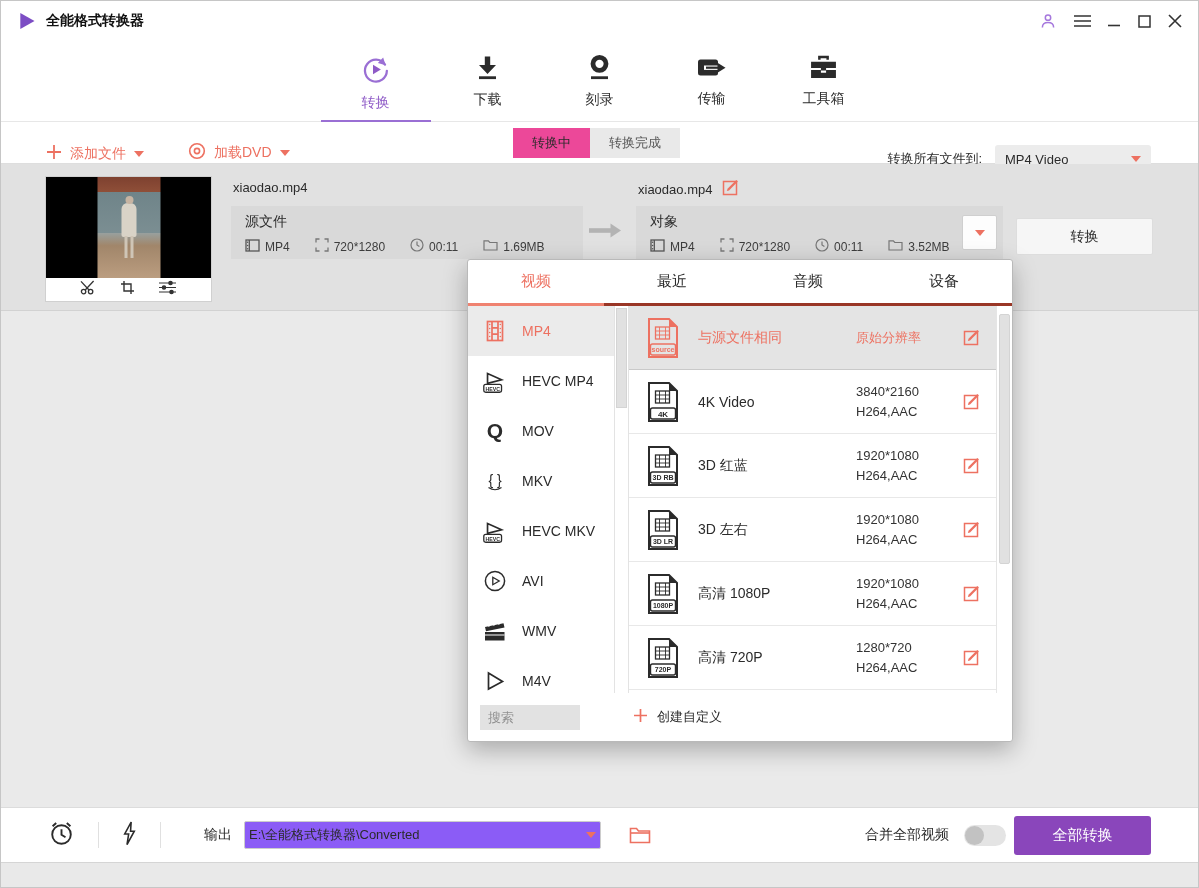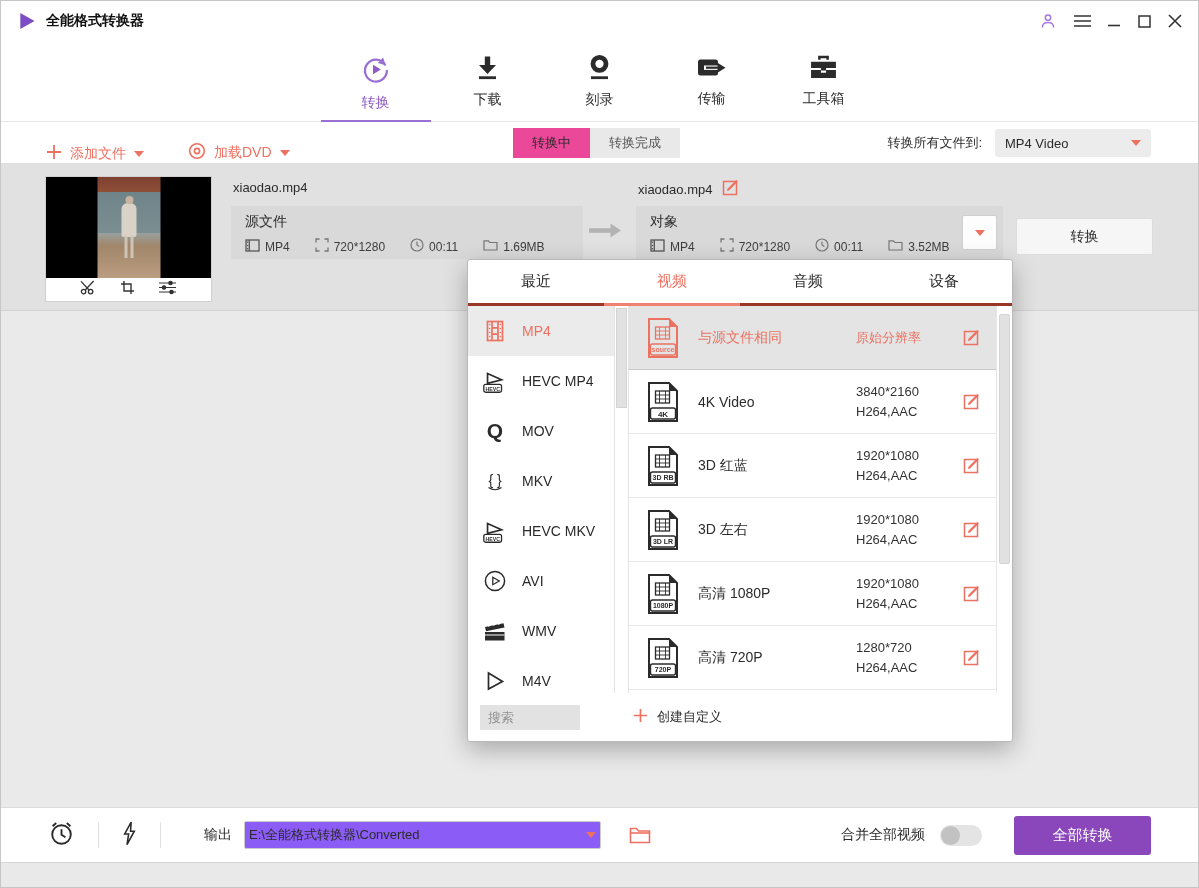--- a/index.html
+++ b/index.html
@@ -20,21 +20,21 @@
   .nav-item.active{color:#8f5bc7}
   .nav-item.active::after{content:'';position:absolute;bottom:-2px;left:50%;transform:translateX(-50%);width:110px;height:3px;background:#9a6fd4}
 
   
   .toolbar{height:42px;border-bottom:1px solid #dedede;background:#fff;position:relative;display:flex;align-items:flex-end;padding:0 45px}
   .tool-btn{display:flex;align-items:center;gap:8px;color:#ed7161;font-size:14px;margin-right:44px;cursor:pointer}
   .caret{width:0;height:0;border-left:5px solid transparent;border-right:5px solid transparent;border-top:6px solid #ed7161}
   .queue-tabs{position:absolute;left:512px;top:6px;display:flex}
   .queue-tab{height:30px;padding:0 19px;display:flex;align-items:center;font-size:13px;background:#e9e9e9;color:#555;cursor:pointer}
   .queue-tab.active{background:#ec4899;color:#2b2b2b}
-  .convert-to{position:absolute;right:47px;top:0;height:42px;display:flex;align-items:center;gap:13px}
+  .convert-to{position:absolute;right:47px;top:16px;height:42px;display:flex;align-items:center;gap:13px}
   .convert-to-label{font-size:13px;color:#2b2b2b}
   .format-select{width:156px;height:28px;background:#ececec;border-radius:3px;display:flex;align-items:center;padding:0 10px;font-size:13px;color:#2b2b2b;cursor:pointer}
   .format-select .caret{margin-left:auto}
 
   
   .file-row{height:147px;background:#e1e1e1;border-bottom:1px solid #d2d2d2;position:relative}
   .thumb{position:absolute;left:45px;top:13px;width:165px;height:124px;background:#fff;box-shadow:0 0 0 1px #d0d0d0}
   .thumb-video{height:101px;background:#000;position:relative}
   .thumb-clip{position:absolute;left:50%;transform:translateX(-50%);top:0;width:63px;height:101px;
     background:linear-gradient(180deg,#7e4130 0%,#8f4f38 15%,#6f8489 15%,#7b8e92 55%,#98a1a0 55%,#a1866a 68%,#bb9d80 100%)}
@@ -60,21 +60,21 @@
   .bottombar{height:55px;background:#fff;border-top:1px solid #dcdcdc;display:flex;align-items:center;padding:0 47px}
   .vsep{width:1px;height:26px;background:#e0e0e0;margin:0 23px}
   .out-label{font-size:14px;color:#2b2b2b;margin:0 12px 0 20px}
   .path-select{width:357px;height:28px;border:1px solid #ccc;border-radius:2px;background:#8b5cf6;display:flex;align-items:center;padding:0 4px;font-size:13px;color:#2b2b2b;cursor:pointer}
   .path-select .caret{margin-left:auto}
   .open-folder{margin-left:28px;cursor:pointer;display:flex}
   .merge-group{margin-left:auto;display:flex;align-items:center;gap:15px}
   .merge-label{font-size:14px;color:#2b2b2b}
   .toggle{width:42px;height:21px;border-radius:11px;background:#e4e4e4;position:relative;cursor:pointer}
   .toggle-knob{position:absolute;left:1px;top:1px;width:19px;height:19px;border-radius:50%;background:#c2c2c2}
-  .convert-all-btn{margin-left:32px;width:137px;height:39px;background:#8a46bb;border-radius:3px;display:flex;align-items:center;justify-content:center;color:#fff;font-size:15px;cursor:pointer}
+  .convert-all-btn{margin-left:8px;width:137px;height:39px;background:#8a46bb;border-radius:3px;display:flex;align-items:center;justify-content:center;color:#fff;font-size:15px;cursor:pointer}
   .footer-strip{height:26px;background:#e9e9e9;border-top:1px solid #d5d5d5}
 
   
   .popup{position:absolute;left:466px;top:258px;width:546px;height:483px;background:#fff;border:1px solid #b9b9b9;border-radius:3px;box-shadow:0 8px 24px rgba(0,0,0,.28);display:flex;flex-direction:column;z-index:20}
   .popup-tabs{height:46px;display:flex;border-bottom:3px solid #993626;flex-shrink:0}
   .popup-tab{flex:1;display:flex;align-items:center;justify-content:center;font-size:15px;color:#2b2b2b;position:relative;cursor:pointer}
   .popup-tab.active{color:#ed7161}
   .popup-tab.active::after{content:'';position:absolute;bottom:-3px;left:0;right:0;height:3px;background:#ef8270}
   .popup-body{flex:1;display:flex;overflow:hidden}
   .fmt-sidebar{width:146px;overflow:hidden}
@@ -355,22 +355,22 @@
       <div class="toggle">
           <div class="toggle-knob"></div>
         </div>
     </div>
     <div class="convert-all-btn">全部转换</div>
   </div>
   <div class="footer-strip"></div>
 
   <div class="popup">
     <div class="popup-tabs">
+      <div class="popup-tab active">视频</div>
       <div class="popup-tab">最近</div>
-      <div class="popup-tab active">视频</div>
       <div class="popup-tab">音频</div>
       <div class="popup-tab">设备</div>
     </div>
 
     <div class="popup-body">
       <div class="fmt-sidebar">
         <div class="fmt-item active">
           <span class="fmt-icon">
               <svg width="24" height="24" viewBox="0 0 24 24" fill="none" stroke="currentColor" stroke-width="1.7">
                 <rect x="4.5" y="2.5" width="15" height="19"></rect>

